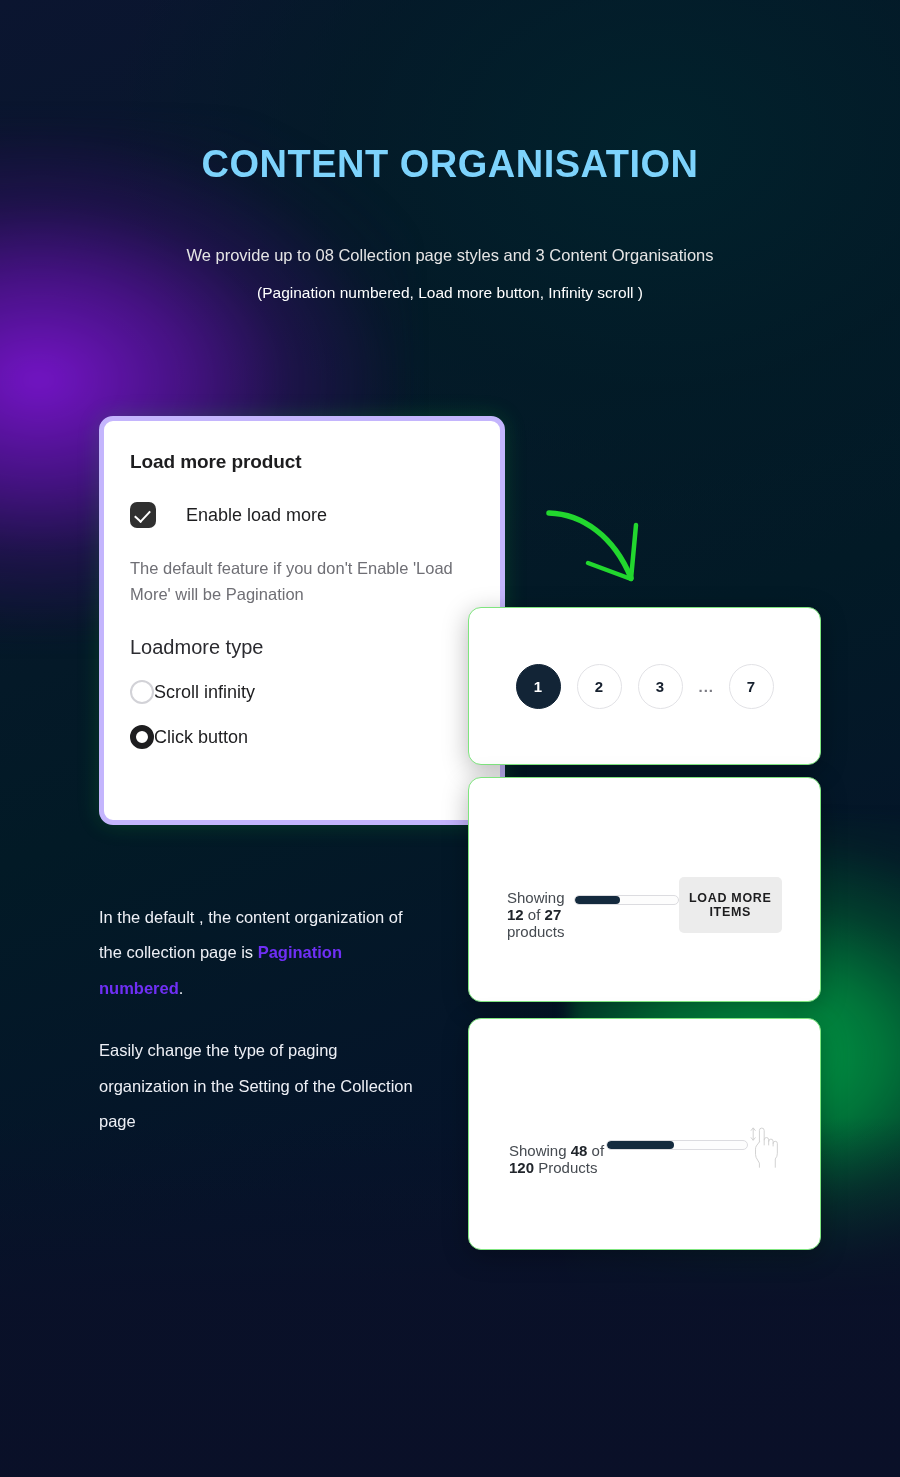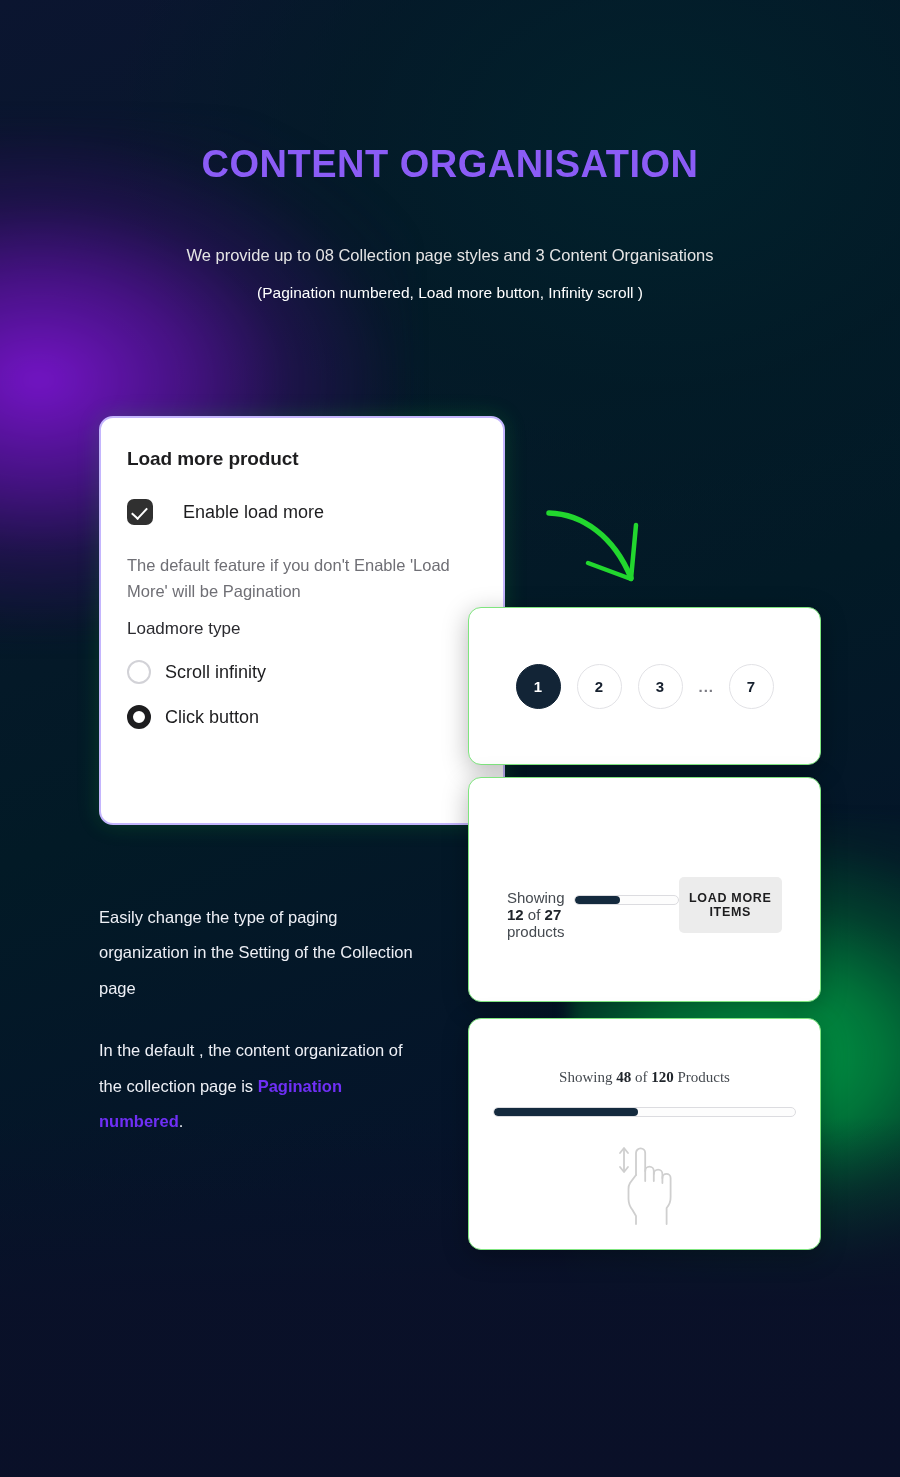--- a/index.html
+++ b/index.html
@@ -60,21 +60,21 @@
     position: absolute;
     left: 0; right: 0; top: 0;
     text-align: center;
     z-index: 5;
   }
   #page-title {
     margin-top: 144px;
     font-size: 38px;
     font-weight: 800;
     letter-spacing: 0.5px;
-    color: #8b5cf6;
+    color: #7dd3fc;
     line-height: 1.1;
   }
   #subtitle-1 {
     margin-top: 58px;
     font-size: 16.5px;
     color: #e5e5e5;
     font-weight: 400;
     line-height: 1.45;
   }
   #subtitle-2 {
@@ -84,21 +84,21 @@
     line-height: 1.45;
   }
   #subtitle-2 .bold { font-weight: 400; }
 
   
   #settings-card {
     position: absolute;
     left: 99px; top: 416px;
     width: 406px; height: 409px;
     background: #ffffff;
-    border: 2px solid #c4b5fd;
+    border: 5px solid #c4b5fd;
     border-radius: 14px;
     z-index: 10;
     padding: 30px 26px 0 26px;
     box-shadow: 0 0 22px rgba(34,224,58,0.18);
   }
   #settings-title {
     font-size: 19px;
     font-weight: 700;
     color: #1d1d1f;
     letter-spacing: -0.1px;
@@ -130,28 +130,27 @@
     color: #1d1d1f;
   }
   #settings-desc {
     margin-top: 27px;
     font-size: 16.5px;
     color: #6f6f75;
     line-height: 1.58;
     max-width: 372px;
   }
   #loadmore-type-label {
-    margin-top: 15px;
-    font-size: 17px;
+    margin-top: 29px;
+    font-size: 20px;
     color: #2b2b30;
   }
   .radio-row {
     display: flex;
     align-items: center;
-    gap: 14px;
     margin-top: 21px;
   }
   .radio {
     width: 24px; height: 24px;
     border-radius: 50%;
     flex: 0 0 auto;
     background: #ffffff;
   }
   .radio.off { border: 2px solid #d2d2d7; }
   .radio.on  { border: 6.5px solid #1d1d1f; }
@@ -258,25 +257,23 @@
     font-weight: 700;
     letter-spacing: 0.7px;
     color: #1d1d1f;
     cursor: pointer;
     text-align: center;
   }
 
   #infinity-card {
     top: 1018px;
     height: 232px;
-    padding: 0 24px;
-    display: flex;
-    flex-direction: column;
-    align-items: center;
-    font-family: Liberation Serif, serif;
+    padding: 0 40px;
+    display: flex;
+    align-items: center;
   }
   #infinity-status {
     margin-top: 50px;
     font-size: 15px;
     color: #454a50;
   }
   #infinity-status .num { font-weight: 700; color: #20252b; }
   #scroll-hand-icon {
     margin-top: 24px;
   }
@@ -376,15 +373,15 @@
       <path d="M22 34 L22 12 a4.6 4.6 0 0 1 9.2 0 L31.2 40"></path>
       <path d="M31.2 30 a4.3 4.3 0 0 1 8.6 0 L39.8 40"></path>
       <path d="M39.8 33 a4.3 4.3 0 0 1 8.6 0 L48.4 42"></path>
       <path d="M48.4 37 a4.1 4.1 0 0 1 8.2 0 L56.6 56 a16 16 0 0 1 -4 11 L52.6 83"></path>
       <path d="M22 34 L16 42 a11 11 0 0 0 -1.5 6 L14.5 58 a18 18 0 0 0 4 11 L22 75 L22 83"></path>
     </g>
   </svg>
 </div>
 
 <div id="bottom-text">
+  <p class="body-para"><span>In the default , the content organization of the collection page is </span><span class="accent">Pagination numbered</span><span>.</span></p>
   <p class="body-para">Easily change the type of paging organization in the Setting of the Collection page</p>
-  <p class="body-para"><span>In the default , the content organization of the collection page is </span><span class="accent">Pagination numbered</span><span>.</span></p>
 </div>
 
 </body></html>

